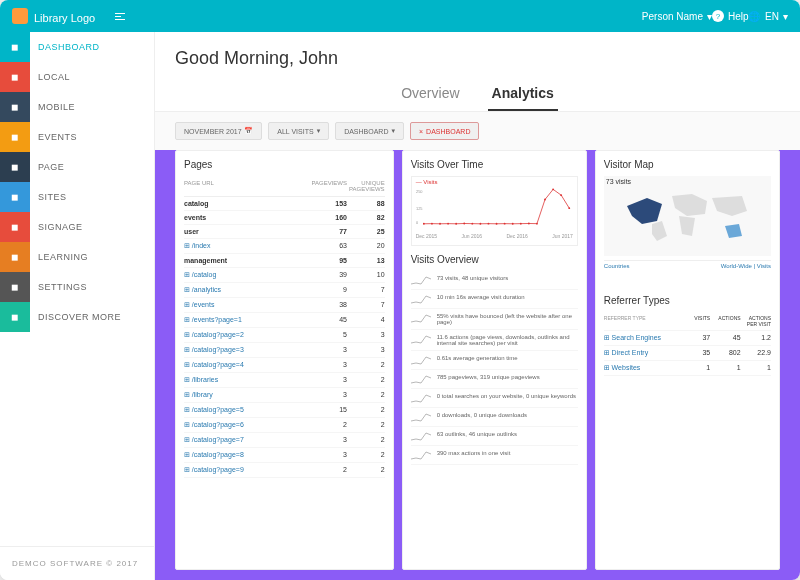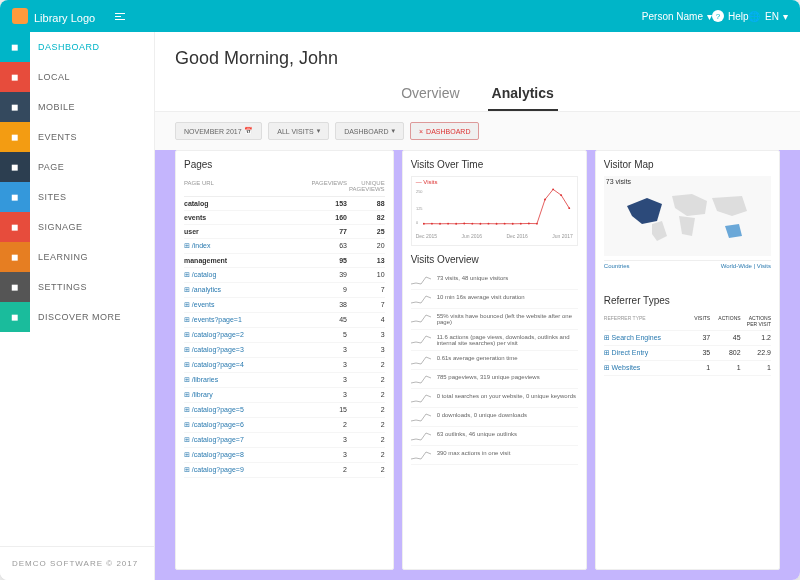--- a/index.html
+++ b/index.html
@@ -17,21 +17,21 @@
 .body{display:flex;flex:1;overflow:hidden}
 .sidebar{width:155px;background:#fff;display:flex;flex-direction:column;border-right:1px solid #eee}
 .brand{padding:10px 12px;font-size:10px;color:#666;border-bottom:1px solid #eee}
 .nav{flex:1}
 .nav-item{display:flex;align-items:center;height:30px;cursor:pointer;font-size:9px;letter-spacing:0.5px}
 .nav-icon{width:30px;height:30px;display:flex;align-items:center;justify-content:center;color:#fff}
 .nav-label{padding-left:8px;color:#666}
 .nav-item.active{background:#fff}
 .nav-item.active .nav-label{color:#00b5c8}
 .footer{padding:12px 12px;font-size:8px;color:#999;letter-spacing:1px;border-top:1px solid #eee}
-.main{flex:1;display:flex;flex-direction:column;overflow:hidden;background:#c4b5fd}
+.main{flex:1;display:flex;flex-direction:column;overflow:hidden;background:#8b5cf6}
 .greeting{padding:16px 20px 8px;font-size:18px;color:#333;background:#fff}
 .tabs{display:flex;justify-content:center;gap:24px;background:#fff;border-bottom:1px solid #eee;padding:0 20px}
 .tab{padding:8px 4px;font-size:14px;color:#888;cursor:pointer;border-bottom:2px solid transparent}
 .tab.active{color:#333;font-weight:bold;border-bottom-color:#333}
 .filters{display:flex;gap:6px;padding:10px 20px;background:#fafafa}
 .filter{padding:4px 8px;background:#f0f0f0;border:1px solid #ddd;border-radius:2px;font-size:7px;color:#666;cursor:pointer;display:flex;align-items:center;gap:3px}
 .filter.red{color:#d33;border-color:#d99}
 .content{flex:1;display:flex;gap:8px;padding:0 20px 10px;overflow:hidden}
 .col{background:#fff;border:1px solid #eee;border-radius:2px;padding:8px;overflow-y:auto}
 .col1{flex:1.2}

